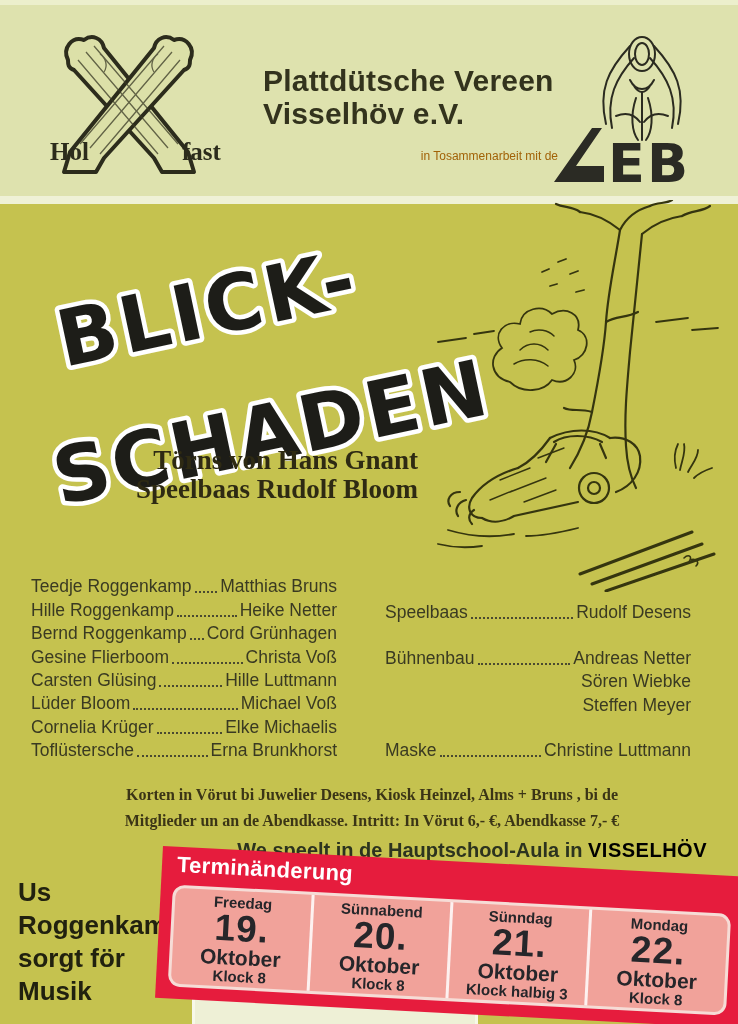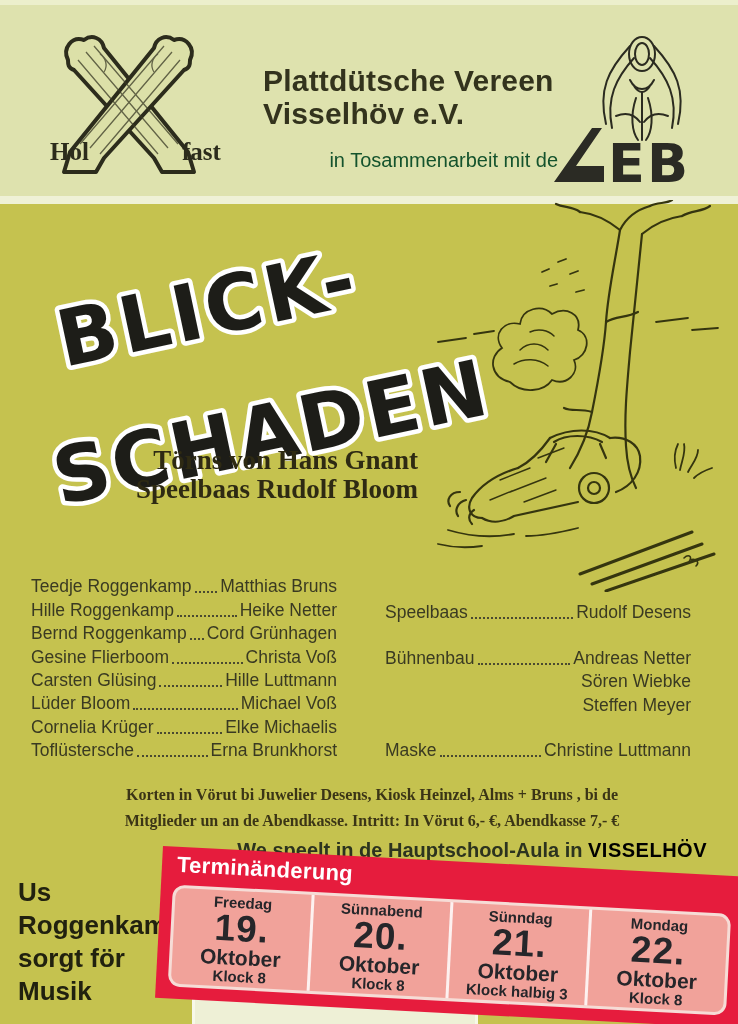--- a/index.html
+++ b/index.html
@@ -9,21 +9,21 @@
     font-family:"Liberation Sans",sans-serif;
     color:#2f2f1a;
   }
   
   .header{position:absolute;left:0;top:0;width:738px;height:196px;background:#dee2ae;}
   .header-topstrip{position:absolute;left:0;top:0;width:738px;height:5px;background:#ecefcc;}
   .header-sep{position:absolute;left:0;top:196px;width:738px;height:8px;background:#eff1d6;}
   .org-block{position:absolute;left:263px;top:64px;line-height:33px;
     font-size:30px;font-weight:bold;color:#33331d;letter-spacing:.2px;}
   .coop-line{position:absolute;left:250px;top:149px;width:308px;text-align:right;
-    font-size:20px;color:#14532d;}
+    font-size:12px;color:#a16207;}
   .holfast{position:absolute;left:28px;top:26px;}
   .leb{position:absolute;left:546px;top:20px;}
   
   .title-svg{position:absolute;left:22px;top:205px;}
   
   .illus{position:absolute;left:430px;top:200px;}
   
   .subtitle{position:absolute;left:60px;top:446px;width:358px;text-align:right;
     font-family:"Liberation Serif",serif;font-weight:bold;font-size:27px;line-height:29px;color:#2e2a13;}
   

